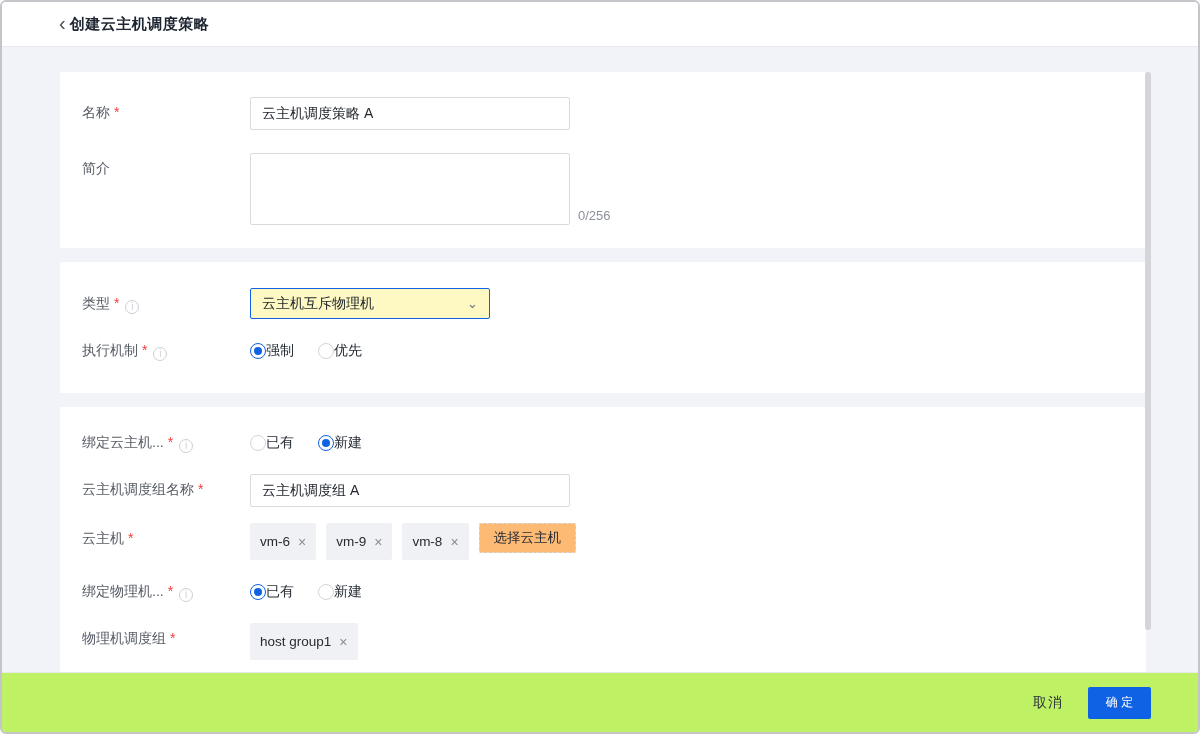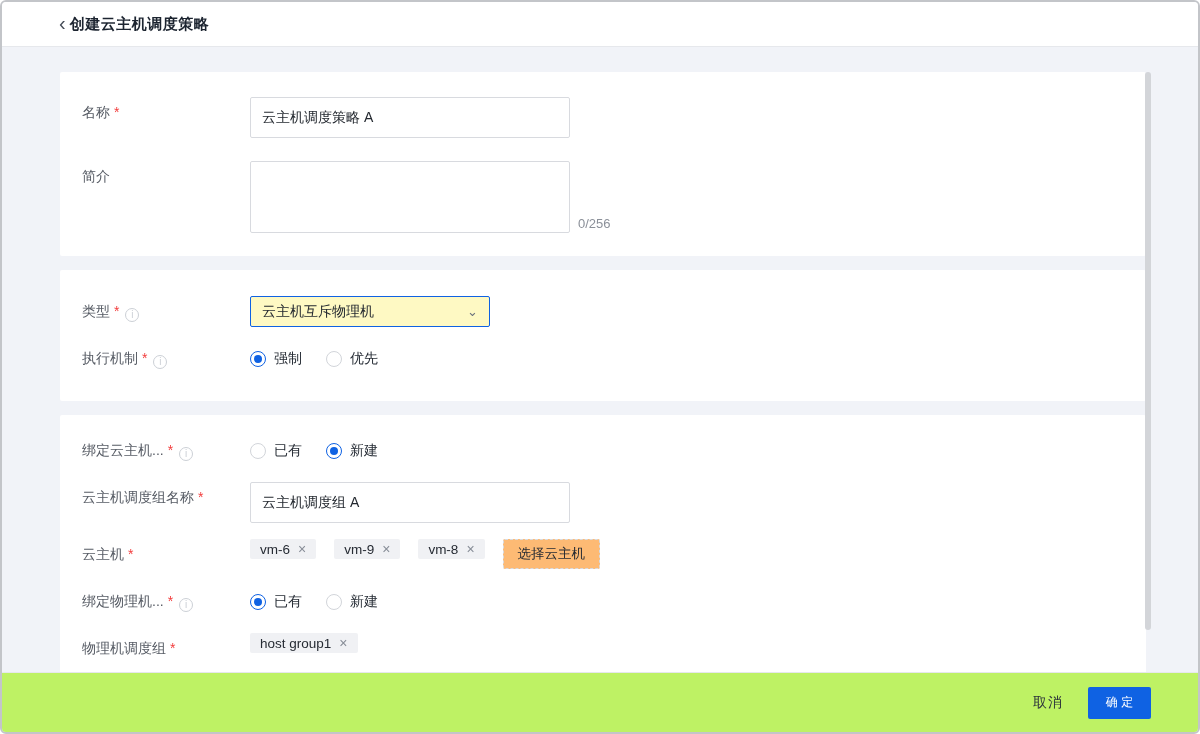--- a/index.html
+++ b/index.html
@@ -44,21 +44,21 @@
   .info-ic {
     display:inline-block; width:14px; height:14px; border:1px solid #ccd0d6;
     border-radius:50%; color:#ccd0d6; font-size:10px; line-height:12px;
     text-align:center; margin-left:6px; vertical-align:-2px; font-style:normal;
     cursor:default;
   }
 
   .field { display:flex; align-items:flex-start; }
 
   .text-input {
-    width:320px; height:41px; border:1px solid #d8dadf; border-radius:2px;
+    width:320px; height:33px; border:1px solid #d8dadf; border-radius:2px;
     padding:0 11px; font-size:14px; color:#23282f; background:#fff; outline:none;
     font-family:inherit;
   }
   .textarea {
     width:320px; height:72px; border:1px solid #d8dadf; border-radius:2px;
     padding:6px 11px; font-size:14px; color:#23282f; resize:none; outline:none;
     font-family:inherit;
   }
   .counter { align-self:flex-end; margin:0 0 2px 8px; color:#8b9099; font-size:13px; }
 
@@ -74,26 +74,26 @@
   
   .radio-group { display:flex; align-items:center; height:31px; }
   .radio-option { display:flex; align-items:center; margin-right:24px; cursor:pointer; }
   .radio {
     width:16px; height:16px; border-radius:50%; border:1px solid #d2d5da;
     background:#fff; display:flex; align-items:center; justify-content:center; flex:none;
   }
   .radio.checked { border:1px solid #0f62e3; }
   .radio .dot { width:8px; height:8px; border-radius:50%; background:transparent; }
   .radio.checked .dot { background:#0f62e3; }
-  .radio-text { margin-left:8px; color:#262c35; }
+  .radio-text { color:#262c35; }
 
   
   .tag {
-    display:inline-flex; align-items:center; height:20px; background:#f0f1f4;
-    border-radius:2px; padding:0 10px; margin-right:18px; font-size:13.5px; color:#262b33;
+    display:inline-flex; align-items:center; height:37px; background:#f0f1f4;
+    border-radius:2px; padding:0 10px; margin-right:10px; font-size:13.5px; color:#262b33;
   }
   .tag-close { margin-left:8px; color:#868c96; font-size:14px; line-height:1; cursor:pointer; }
 
   .dashed-btn {
     height:30px; background:#fdba74; border:1px dashed #d8dbe0; border-radius:2px;
     padding:0 14px; font-size:13.5px; color:#262b33; cursor:pointer; font-family:inherit;
   }
 
   
   .scrollbar-thumb {

